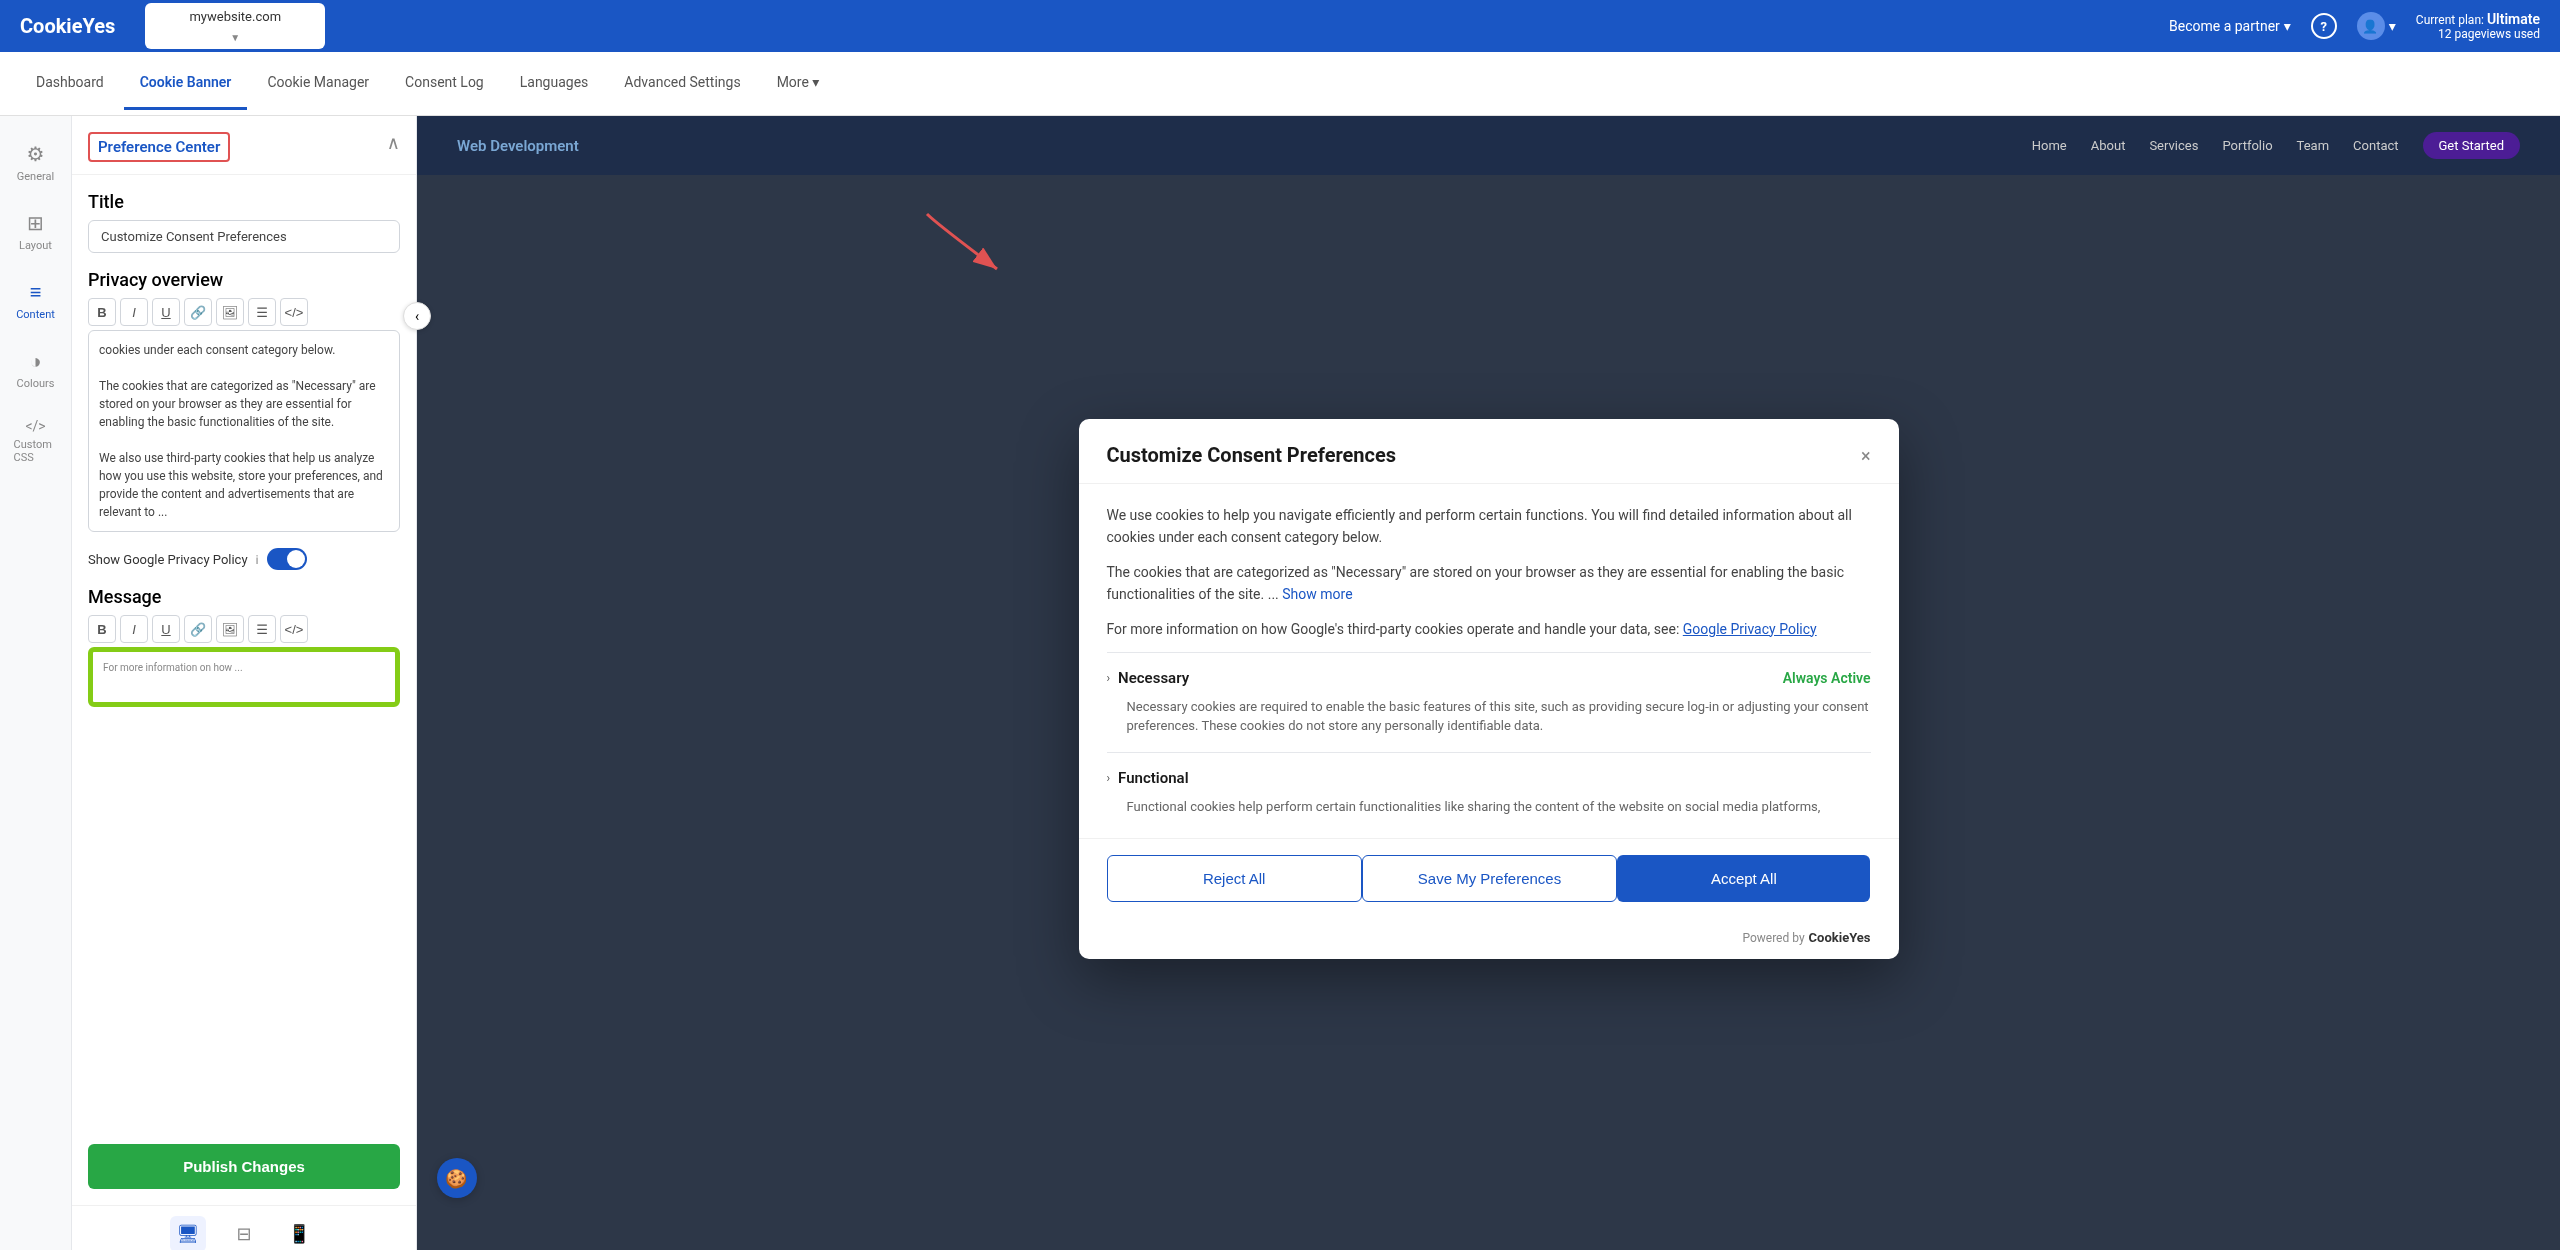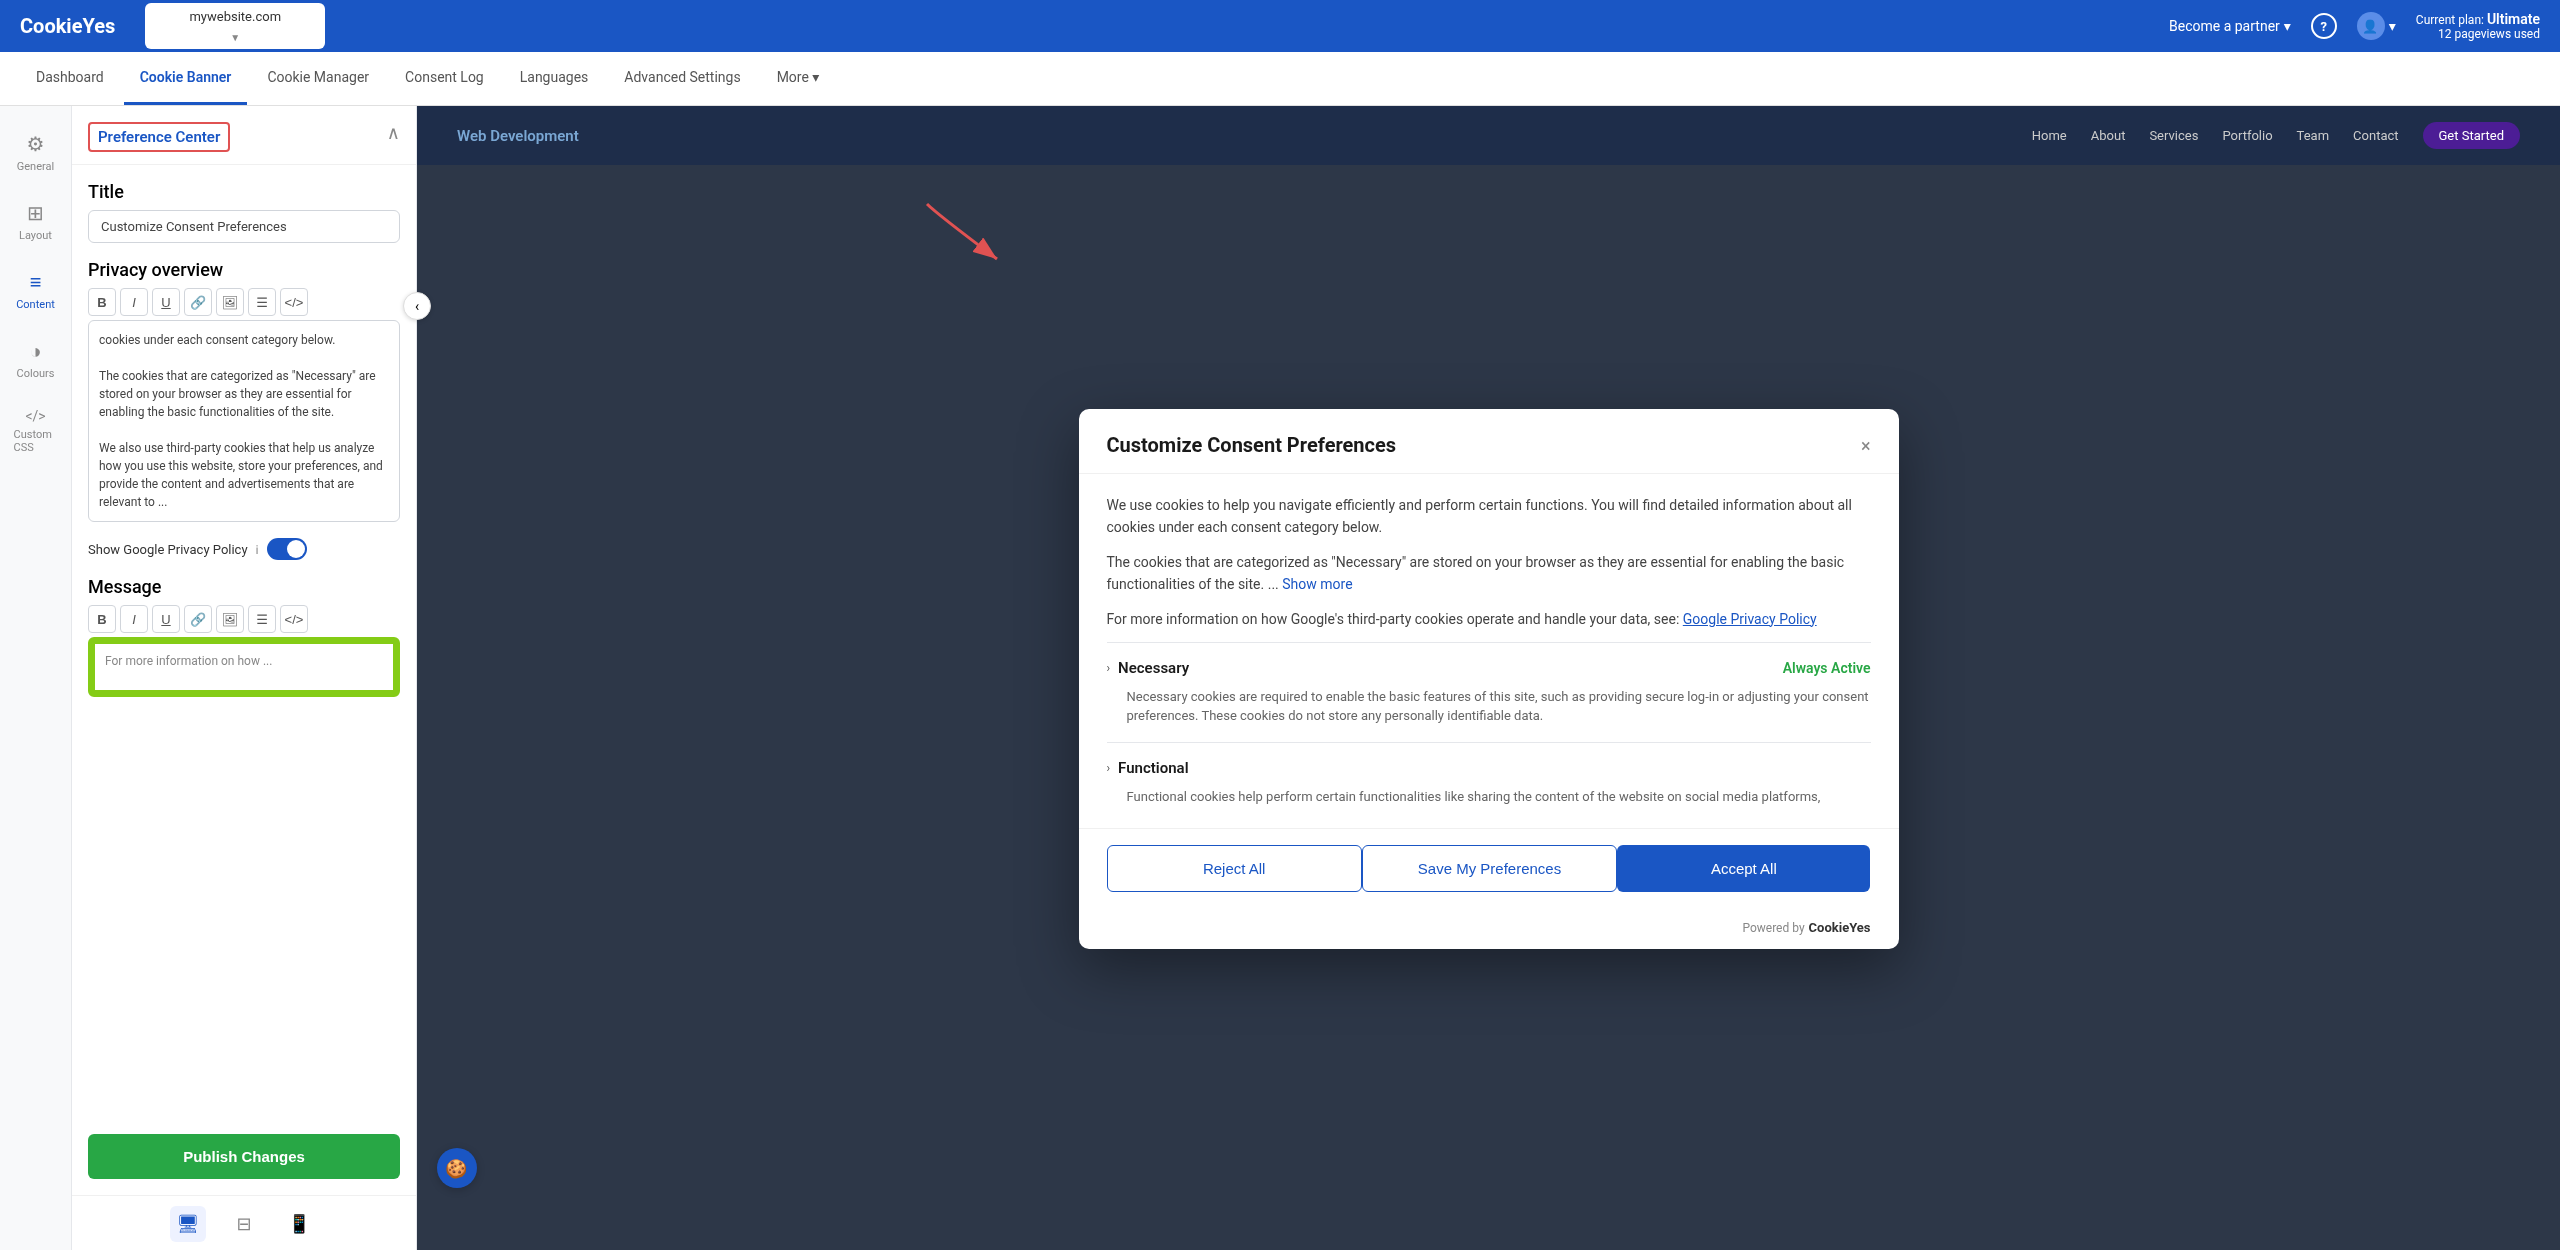--- a/index.html
+++ b/index.html
@@ -48,21 +48,21 @@
     .partner-link { display: flex; align-items: center; gap: 4px; cursor: pointer; }
     .help-icon { width: 26px; height: 26px; border: 2px solid white; border-radius: 50%; display: flex; align-items: center; justify-content: center; cursor: pointer; font-size: 13px; font-weight: bold; }
     .user-icon { display: flex; align-items: center; gap: 4px; cursor: pointer; }
     .user-avatar { width: 28px; height: 28px; border-radius: 50%; background: #5b8de8; display: flex; align-items: center; justify-content: center; font-size: 13px; color: white; }
     .plan-info { text-align: right; font-size: 12px; color: white; }
     .plan-info .plan-name { font-weight: 600; font-size: 14px; }
 
     
     .secondary-nav {
       background: white;
-      height: 54px;
+      height: 64px;
       display: flex;
       align-items: center;
       padding: 0 20px;
       border-bottom: 1px solid #e0e0e0;
       gap: 4px;
     }
     .nav-item {
       padding: 14px 16px;
       font-size: 14px;
       color: #555;
@@ -179,24 +179,24 @@
     }
     .toggle-switch::after {
       content: '';
       width: 18px; height: 18px;
       background: white;
       border-radius: 50%;
       position: absolute;
       top: 2px; right: 2px;
     }
     .message-editor-area {
-      border: 7px solid #84cc16;
+      border: 5px solid #84cc16;
       border-radius: 6px;
       padding: 10px;
-      font-size: 12px;
+      font-size: 10px;
       color: #888;
       min-height: 60px;
     }
     .publish-btn {
       margin: 12px 16px 16px;
       background: #28a745;
       color: white;
       border: none;
       border-radius: 6px;
       padding: 14px;

